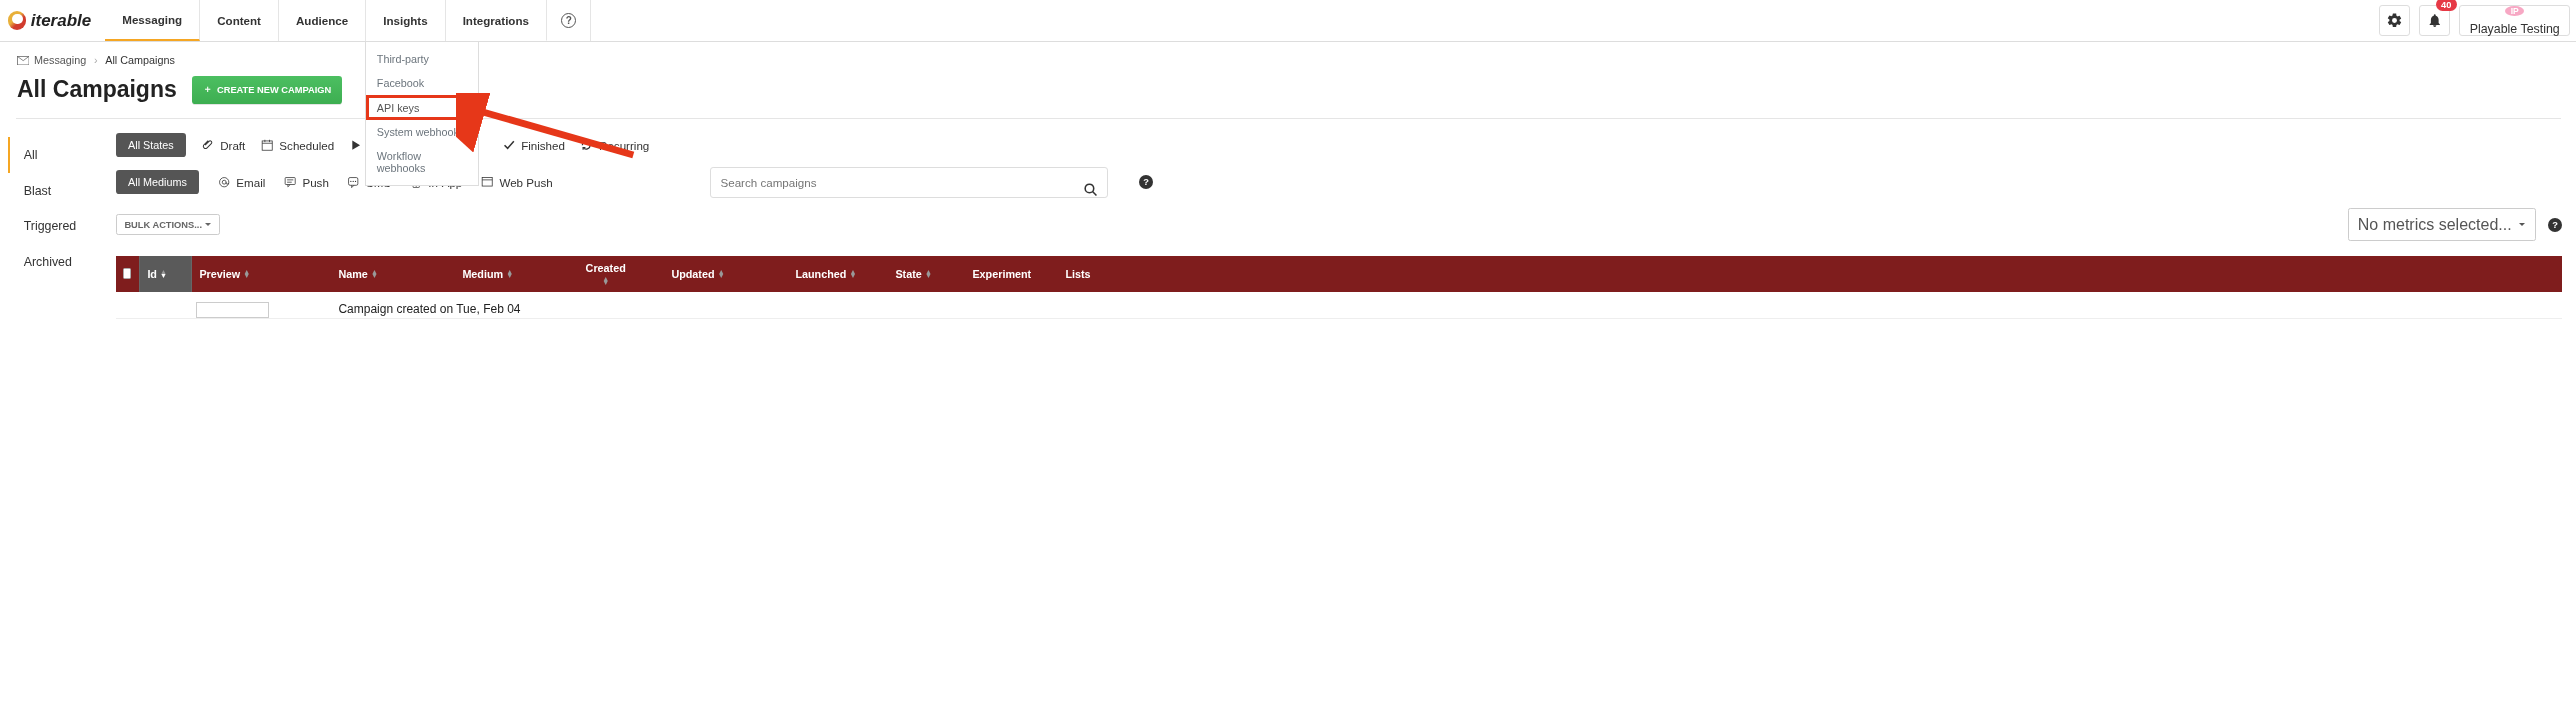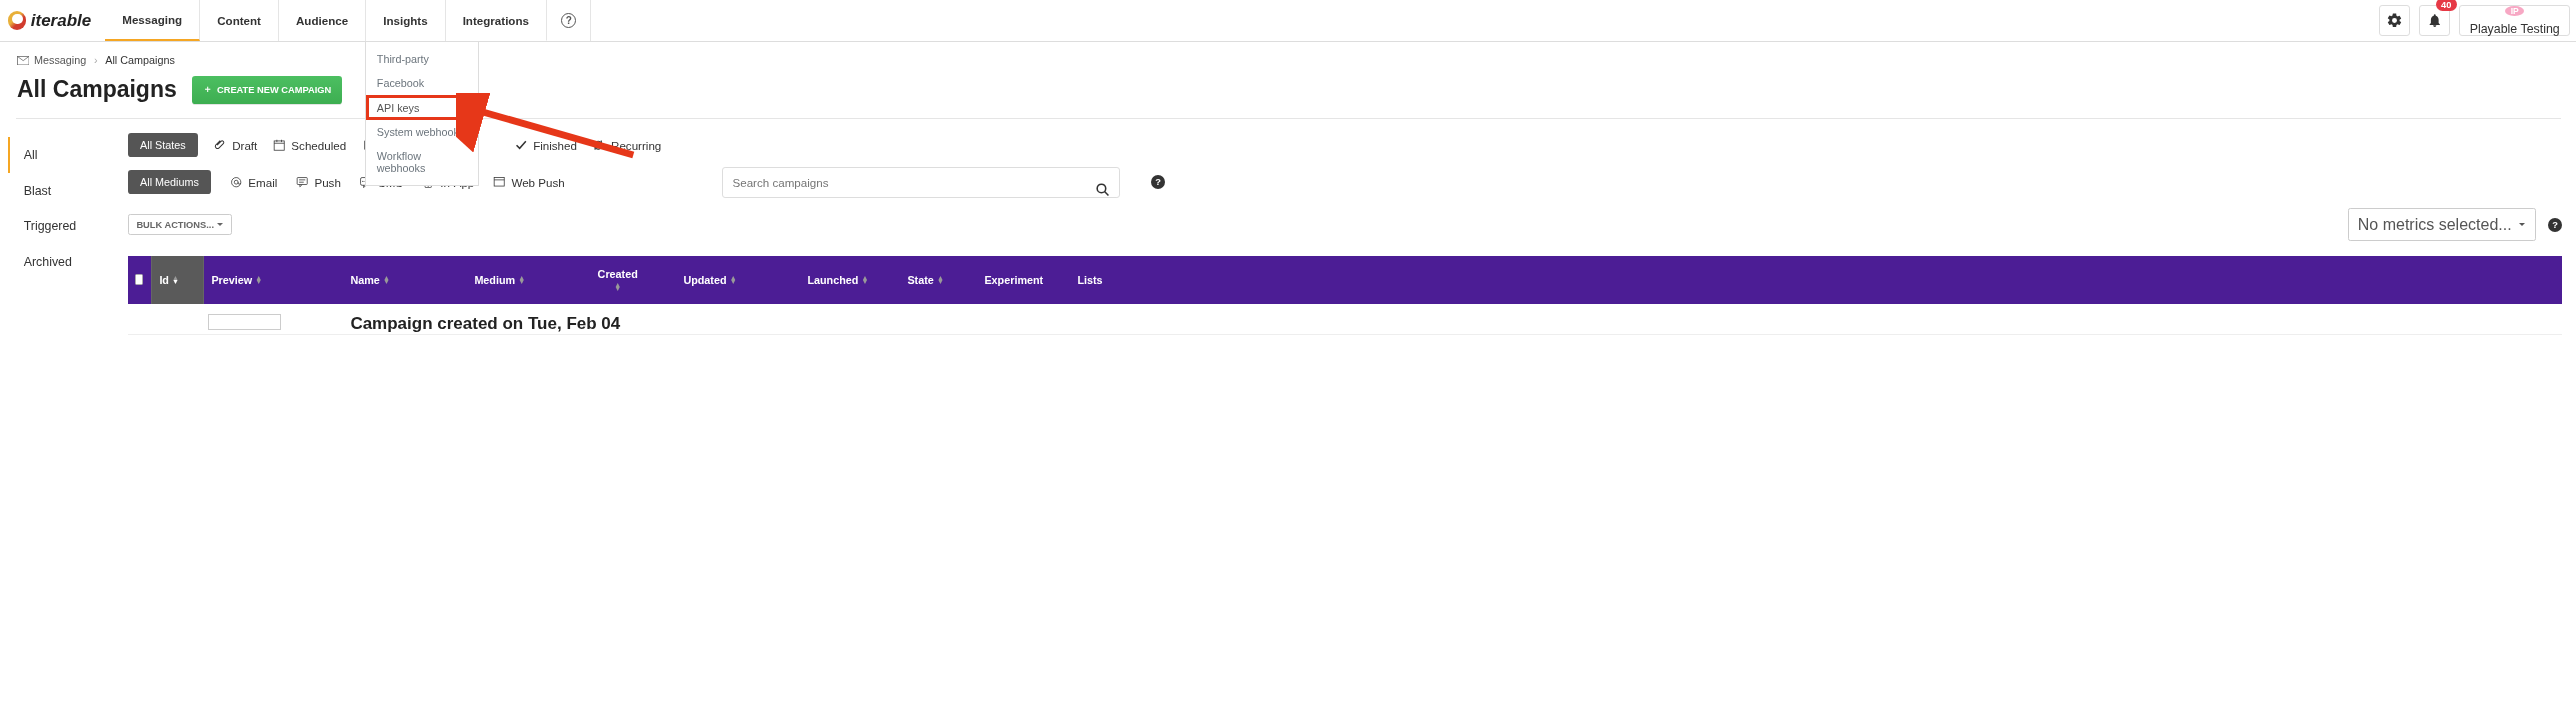--- a/index.html
+++ b/index.html
@@ -40,21 +40,21 @@
   .breadcrumb-current { color: #333; font-weight:500; }
   .envelope-icon { width:12.4px; height:9.3px; }
   
   
   .title-row { display:flex; align-items:center; padding: 6.2px 17px 14px; gap: 15.5px; }
   .page-title { font-size: 23px; font-weight: 600; color: #222; }
   .create-btn { background: #3cb371; background: linear-gradient(#4CBF61, #3DAE51); color: #fff; border: none; border-radius: 3.1px; padding: 7.7px 10.8px; font-size: 9.3px; font-weight: 700; cursor:pointer; display:flex; align-items:center; gap:4.6px; box-shadow: 0 0.8px 0 rgba(0,0,0,0.15); }
   .divider { height:0.8px; background:#e5e5e5; margin: 0 15.5px; }
   
   
-  .main { display:flex; padding: 14px 14px 0 7.7px; gap: 12px; }
+  .main { display:flex; padding: 14px 14px 0 7.7px; gap: 0; }
   .sidebar-left { width: 108px; padding-top: 4.6px; }
   .side-item { padding: 10.8px 14px; font-size: 12.4px; color: #333; cursor:pointer; border-left: 2.3px solid transparent; }
   .side-item.active { border-left: 2.3px solid #f5a623; font-weight:400; }
   
   .content { flex:1; }
   
   
   .filter-row { display:flex; align-items:center; gap: 15.5px; margin-bottom: 9.3px; flex-wrap: wrap; }
   .pill { background: #555; color: #fff; padding: 6.2px 12.4px; border-radius: 3.1px; font-size: 10.8px; cursor:pointer; }
   .filter-item { display:flex; align-items:center; gap:6.2px; font-size:11.6px; color:#333; cursor:pointer; }
@@ -65,21 +65,21 @@
   .search-input { flex:1; border:none; outline:none; font-size:11.6px; height:100%; }
   .search-icon { width:14px; height:14px; }
   .help-dot { width:14px; height:14px; border-radius:50%; background:#333; color:#fff; font-size:9.3px; font-weight:700; display:flex; align-items:center; justify-content:center; margin-left:12.4px; }
   
   .actions-row { display:flex; align-items:center; justify-content: space-between; margin-bottom: 15px; }
   .bulk-btn { border:0.8px solid #ccc; background:#fff; padding:4.6px 7.7px; font-size:9.3px; font-weight:600; color:#666; border-radius:2.3px; cursor:pointer; display:flex; align-items:center; gap:3.1px; }
   .metrics-btn { border:0.8px solid #ccc; background:#fff; padding:6.2px 9.3px; font-size:16px; color:#555; border-radius:2.3px; cursor:pointer; display:flex; align-items:center; gap:7.7px; }
   
   
   .tbl { width:100%; }
-  .tbl-head { display:flex; background:#4c1d95; color:#fff; height: 48px; align-items:center; font-size:10.8px; font-weight:600; }
+  .tbl-head { display:flex; background:#7f1d1d; color:#fff; height: 36px; align-items:center; font-size:10.8px; font-weight:600; }
   .th { padding: 0 7.7px; display:flex; align-items:center; gap:3.1px; }
   .th-check { width:23px; justify-content:center; }
   .th-id { width: 53px; background:#5a5a5a; height:100%; border-left:0.8px solid #666; border-right:0.8px solid #666; }
   .th-preview { width: 139px; }
   .th-name { width: 124px; }
   .th-medium { width: 93px; }
   .th-created { width: 116px; flex-direction: column; }
   .th-updated { width: 124px; }
   .th-launched { width: 100px; }
   .th-state { width: 77px; }
@@ -87,21 +87,21 @@
   .th-lists { width: 70px; }
   .sort-arrows { display:inline-flex; flex-direction:column; line-height:3.9px; font-size:7px; color:#999; }
   .sort-arrows.active-down .down { color:#fff; }
   .checkbox { width:10.8px; height:10.8px; border:0.8px solid #aaa; background:#fff; border-radius:1.5px; }
   
   .tbl-row { display:flex; align-items:flex-start; padding: 10.8px 0 0; border-bottom:0.8px solid #eee; }
   .td-check { width:23px; display:flex; justify-content:center; padding-top:3.1px; }
   .td-id { width: 53px; }
   .td-preview { width: 139px; padding-left: 4.6px; }
   .preview-box { width: 73px; height: 15.5px; border:0.8px solid #ccc; background:#fff; }
-  .td-name { flex:1; padding-left: 7.7px; font-size:17px; font-weight:700; color:#222; }
+  .td-name { flex:1; padding-left: 7.7px; font-size:12px; font-weight:400; color:#222; }
   
   .caret-down { width:0; height:0; border-left:3.1px solid transparent; border-right:3.1px solid transparent; border-top:3.9px solid currentColor; display:inline-block; }
 </style>
 </head>
 <body>
 
 <div class="topnav">
   <div class="logo">
     <span class="logo-circle"></span>
     <span>iterable</span>

